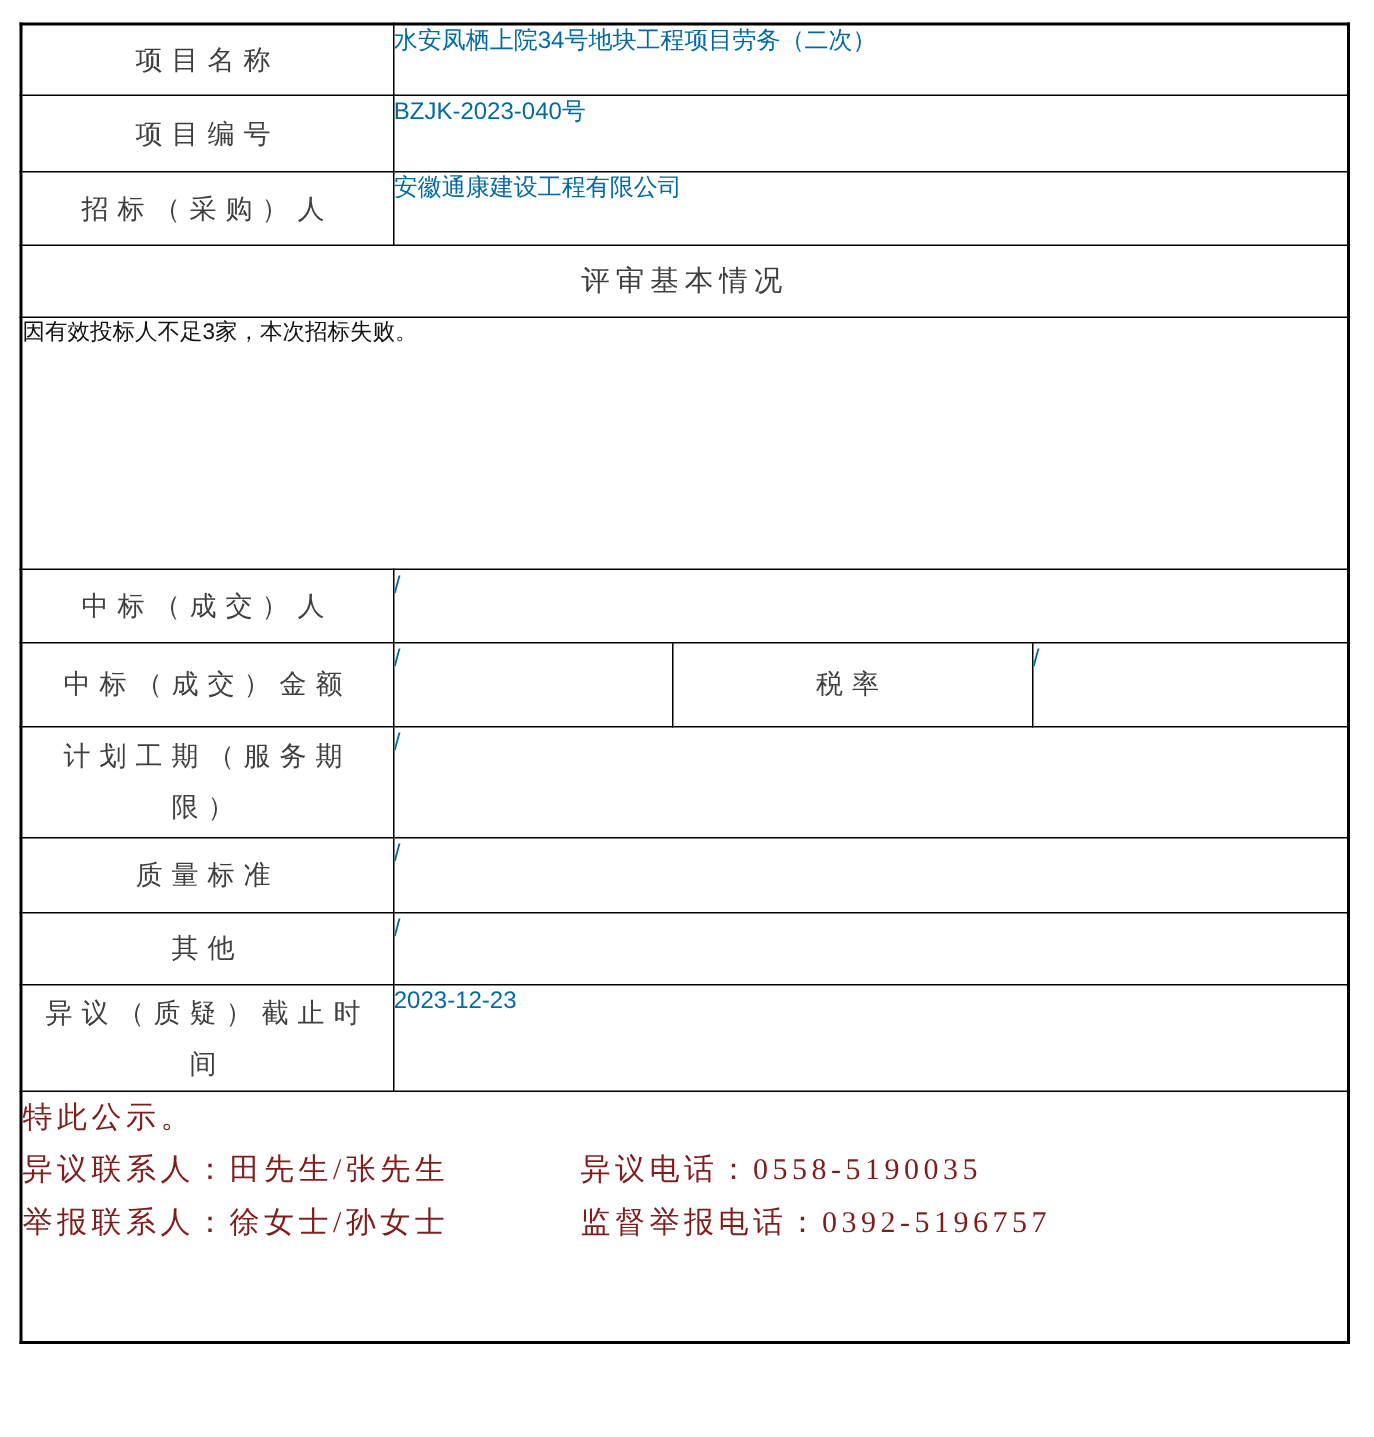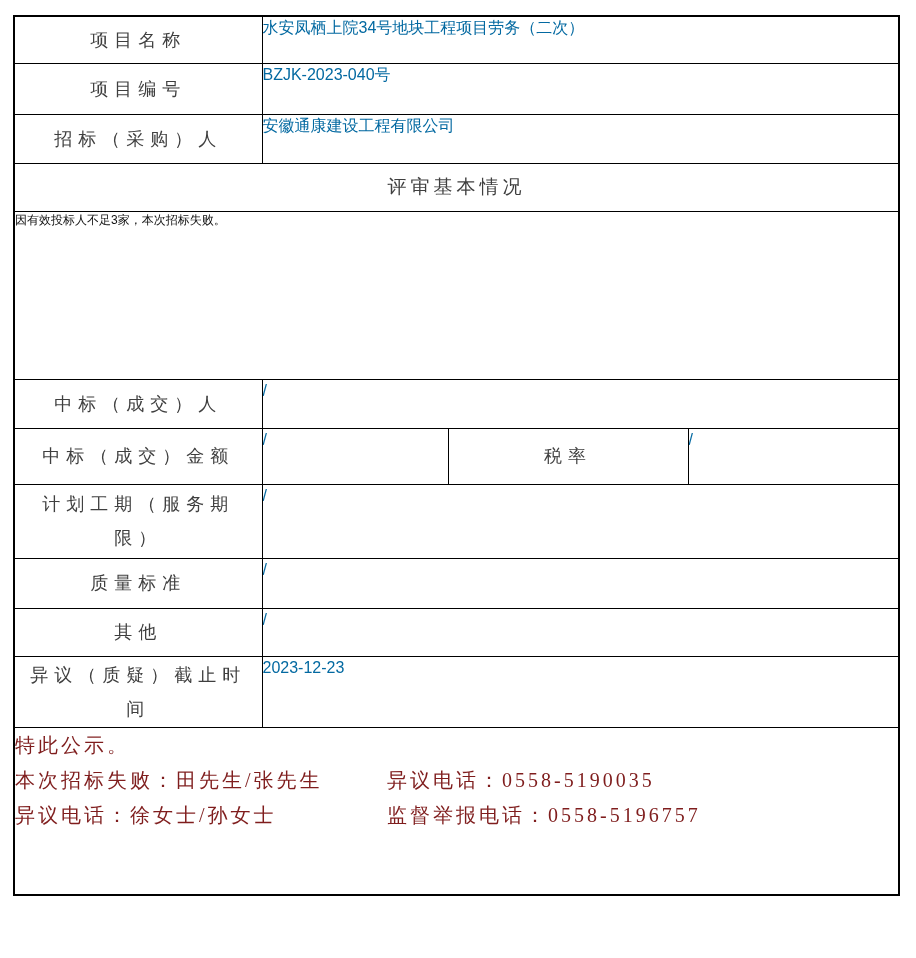--- a/index.html
+++ b/index.html
@@ -51,21 +51,21 @@
     vertical-align: middle;
     font-size: 19px;
     letter-spacing: 4px;
     color: #3f3f3f;
   }
   
   td.note {
     text-align: left;
     vertical-align: top;
     font-family: "Liberation Sans", "DejaVu Sans", sans-serif;
-    font-size: 12px;
+    font-size: 15px;
     color: #111;
     padding: 8px 6px 0 6px;
   }
   
   td.foot {
     vertical-align: top;
     text-align: left;
     font-size: 20px;
     letter-spacing: 3px;
     color: #7f1d1d;
@@ -145,24 +145,24 @@
         <td class="lab">异议（质疑）截止时
 间</td>
         <td class="val" colspan="3">2023-12-23</td>
       </tr>
       <tr class="r13">
         <td class="foot" colspan="4">
           <div class="fline">
             <span>特此公示。</span>
           </div>
           <div class="fline">
-            <span class="fcol1">本次招标失败：田先生/张先生</span>
+            <span class="fcol1">异议联系人：田先生/张先生</span>
             <span>异议电话：0558-5190035</span>
           </div>
           <div class="fline">
-            <span class="fcol1">异议电话：徐女士/孙女士</span>
-            <span>监督举报电话：0558-5196757</span>
+            <span class="fcol1">举报联系人：徐女士/孙女士</span>
+            <span>监督举报电话：0392-5196757</span>
           </div>
         </td>
       </tr>
     </tbody>
   </table>
 </div>
 
 </body></html>

